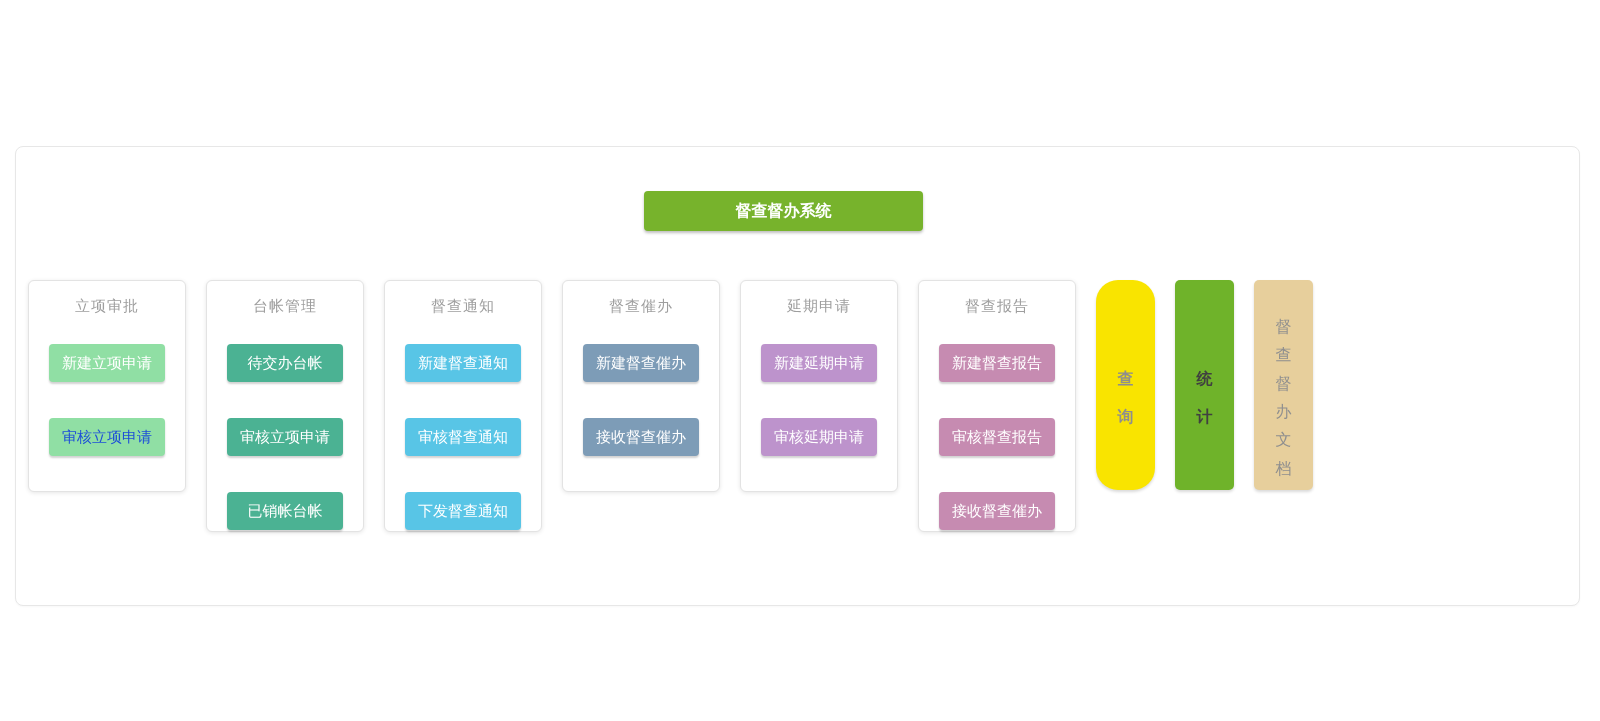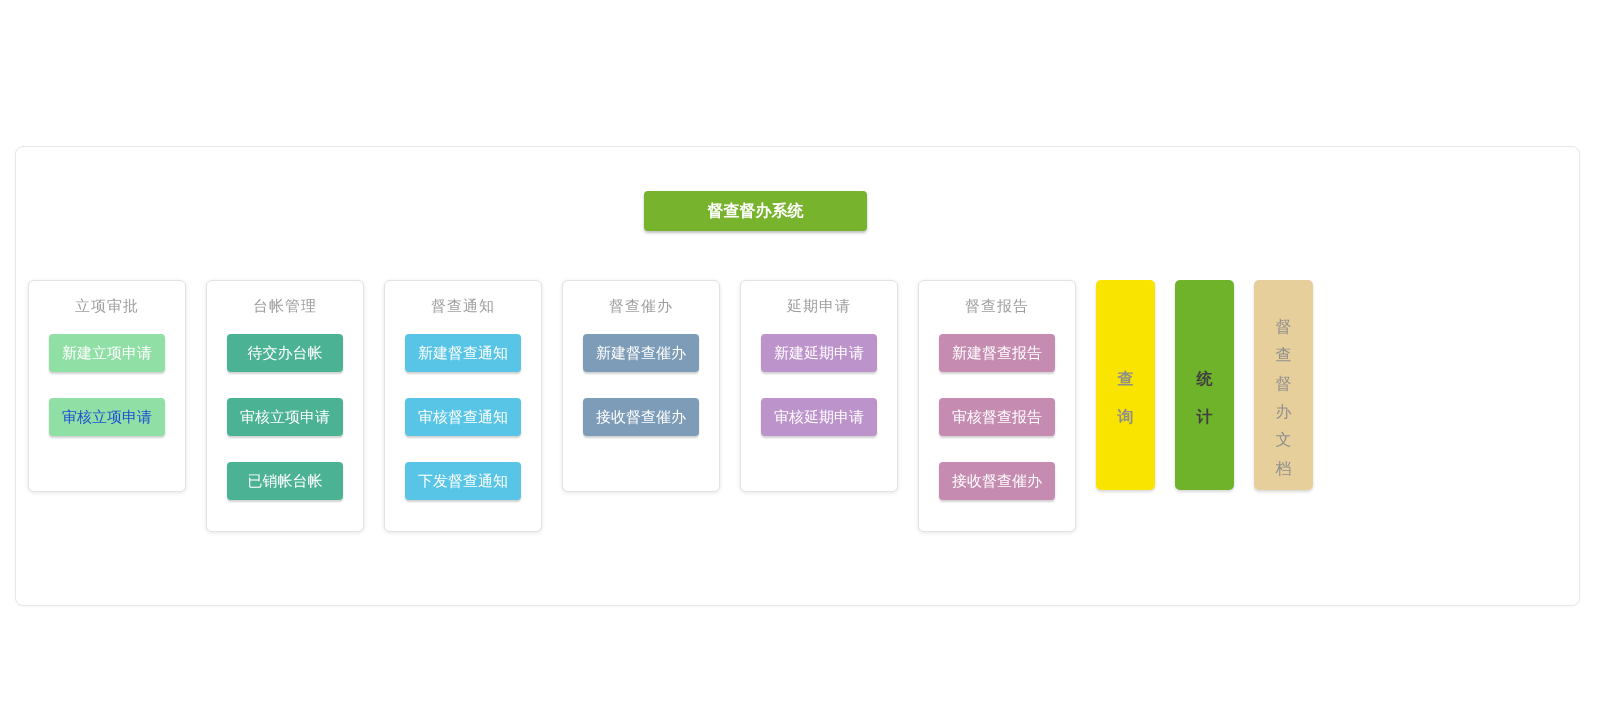--- a/index.html
+++ b/index.html
@@ -14,21 +14,21 @@
     left: 15px; top: 146px;
     width: 1565px; height: 460px;
     background: #ffffff;
     border: 1px solid #e7e7e7;
     border-radius: 8px;
     box-shadow: 0 1px 2px rgba(0,0,0,0.03);
   }
   .header-btn {
     position: absolute;
     left: 628px; top: 44px;
-    width: 223px; height: 40px;
+    width: 279px; height: 40px;
     border: none;
     border-radius: 4px;
     font-family: inherit;
     font-size: 16px;
     font-weight: bold;
     box-shadow: 0 2px 3px rgba(0,0,0,0.25);
     cursor: pointer;
     text-align: center;
     line-height: 40px;
   }
@@ -43,20 +43,21 @@
     width: 158px;
     background: #ffffff;
     border: 1px solid #e3e3e3;
     border-radius: 6px;
     box-shadow: 0 1px 4px rgba(0,0,0,0.10);
     display: flex;
     flex-direction: column;
     align-items: center;
     padding-top: 16px;
     flex: none;
+    gap: 10px;
   }
   .panel.h2 { height: 212px; }
   .panel.h3 { height: 252px; }
   .panel-title {
     font-size: 15px;
     color: #9e9e9e;
     margin-bottom: 18px;
     letter-spacing: 1px;
   }
   .panel-btn {
@@ -138,21 +139,21 @@
       <button class="panel-btn" style="background-color: rgb(189, 147, 204); color: rgb(255, 255, 255);">审核延期申请</button>
     </div>
 
     <div class="panel h3">
       <div class="panel-title">督查报告</div>
       <button class="panel-btn" style="background-color: rgb(198, 139, 177); color: rgb(255, 255, 255);">新建督查报告</button>
       <button class="panel-btn" style="background-color: rgb(198, 139, 177); color: rgb(255, 255, 255);">审核督查报告</button>
       <button class="panel-btn" style="background-color: rgb(198, 139, 177); color: rgb(255, 255, 255);">接收督查催办</button>
     </div>
 
-    <div class="vbar" style="background-color: rgb(249, 228, 0);">
+    <div class="vbar" style="background-color: rgb(249, 228, 0); border-radius: 22px;">
       <div class="vbar-label loose" style="color: rgb(142, 142, 142);">查询</div>
     </div>
 
     <div class="vbar" style="background-color: rgb(111, 179, 42);">
       <div class="vbar-label loose" style="color: #404040;">统计</div>
     </div>
 
     <div class="vbar" style="background-color: rgb(231, 207, 156);">
       <div class="vbar-label tight" style="color: rgb(143, 143, 143);">督查督办文档</div>
     </div>

